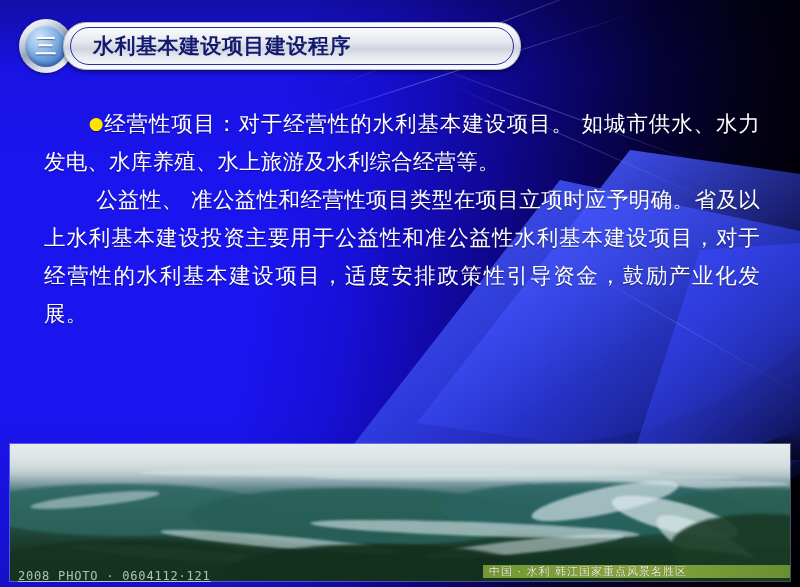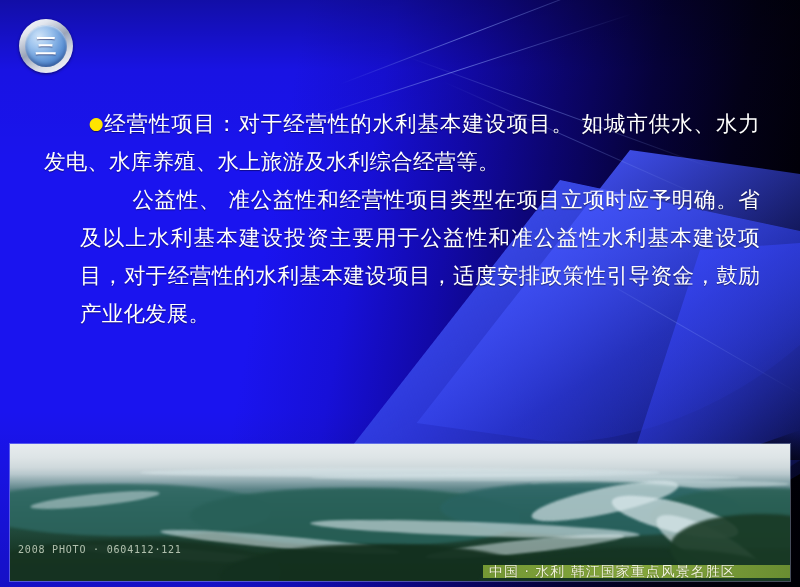--- a/index.html
+++ b/index.html
@@ -167,21 +167,21 @@
     top: 104px;
     width: 716px;
     color: #ffffff;
     font-size: 21.5px;
     line-height: 38px;
     letter-spacing: 0.2px;
     text-shadow: 0 1px 1px rgba(0,0,0,0.45);
     font-family: "DejaVu Sans", "Liberation Sans", sans-serif;
   }
   .para { margin: 0 0 0 0; text-align: justify; }
-  .para + .para { margin-top: 0; margin-left: 36px; }
+  .para + .para { margin-top: 0; }
   .indent { display: inline-block; width: 44px; }
   .indent-sm { display: inline-block; width: 52px; }
   .bullet {
     color: #ffe400;
     font-size: 17px;
     vertical-align: 2px;
     letter-spacing: 0;
   }
 
   
@@ -223,37 +223,38 @@
     top: 565px;
     width: 307px;
     height: 13px;
     background: linear-gradient(90deg, rgba(124,160,54,0.92), rgba(142,176,62,0.92) 50%, rgba(120,156,52,0.85));
     display: flex;
     align-items: center;
     overflow: hidden;
   }
   .caption-text {
     color: #f2f6d8;
-    font-size: 14px;
+    font-size: 11px;
     line-height: 13px;
     white-space: nowrap;
     padding-left: 6px;
     letter-spacing: 1px;
     font-family: "DejaVu Sans", "Liberation Sans", sans-serif;
     text-shadow: 0 0 1px rgba(0,0,0,0.6);
   }
   .watermark {
     position: absolute;
     left: 18px;
-    top: 544px;
+    top: 569px;
     color: rgba(214,226,208,0.80);
-    font-size: 10px;
+    font-size: 12px;
     letter-spacing: 0.8px;
     white-space: nowrap;
     font-family: "DejaVu Sans Mono", "Liberation Mono", monospace;
+    text-decoration: underline;
   }
   
   .wedge {
     position: absolute;
     right: 0; top: 430px;
     width: 120px; height: 30px;
     background: linear-gradient(200deg, rgba(0,0,0,0.0) 0%, rgba(0,0,6,0.9) 60%);
     clip-path: polygon(100% 0, 100% 100%, 30% 100%);
   }
 </style>
@@ -272,20 +273,25 @@
   <div class="streak s3"></div>
   <div class="streak s4"></div>
   <div class="streak s5"></div>
 
   <div class="header">
     <div class="badge">
       <div class="badge-inner">
         <span>三</span>
       </div>
     </div>
+    <div class="title-pill">
+      <div class="title-pill-inner">
+        <div class="title-text">水利基本建设项目建设程序</div>
+      </div>
+    </div>
   </div>
 
   <div class="body-text">
     <p class="para"><span class="indent"></span><span class="bullet">●</span><span>经营性项目：对于经营性的水利基本建设项目。  如城市供水、水力发电、水库养殖、水上旅游及水利综合经营等。</span></p>
     <p class="para"><span class="indent-sm"></span><span>公益性、  准公益性和经营性项目类型在项目立项时应予明确。省及以上水利基本建设投资主要用于公益性和准公益性水利基本建设项目，对于经营性的水利基本建设项目，适度安排政策性引导资金，鼓励产业化发展。</span></p>
   </div>
 
   <div class="wedge"></div>
 
   <div class="photo-frame">

